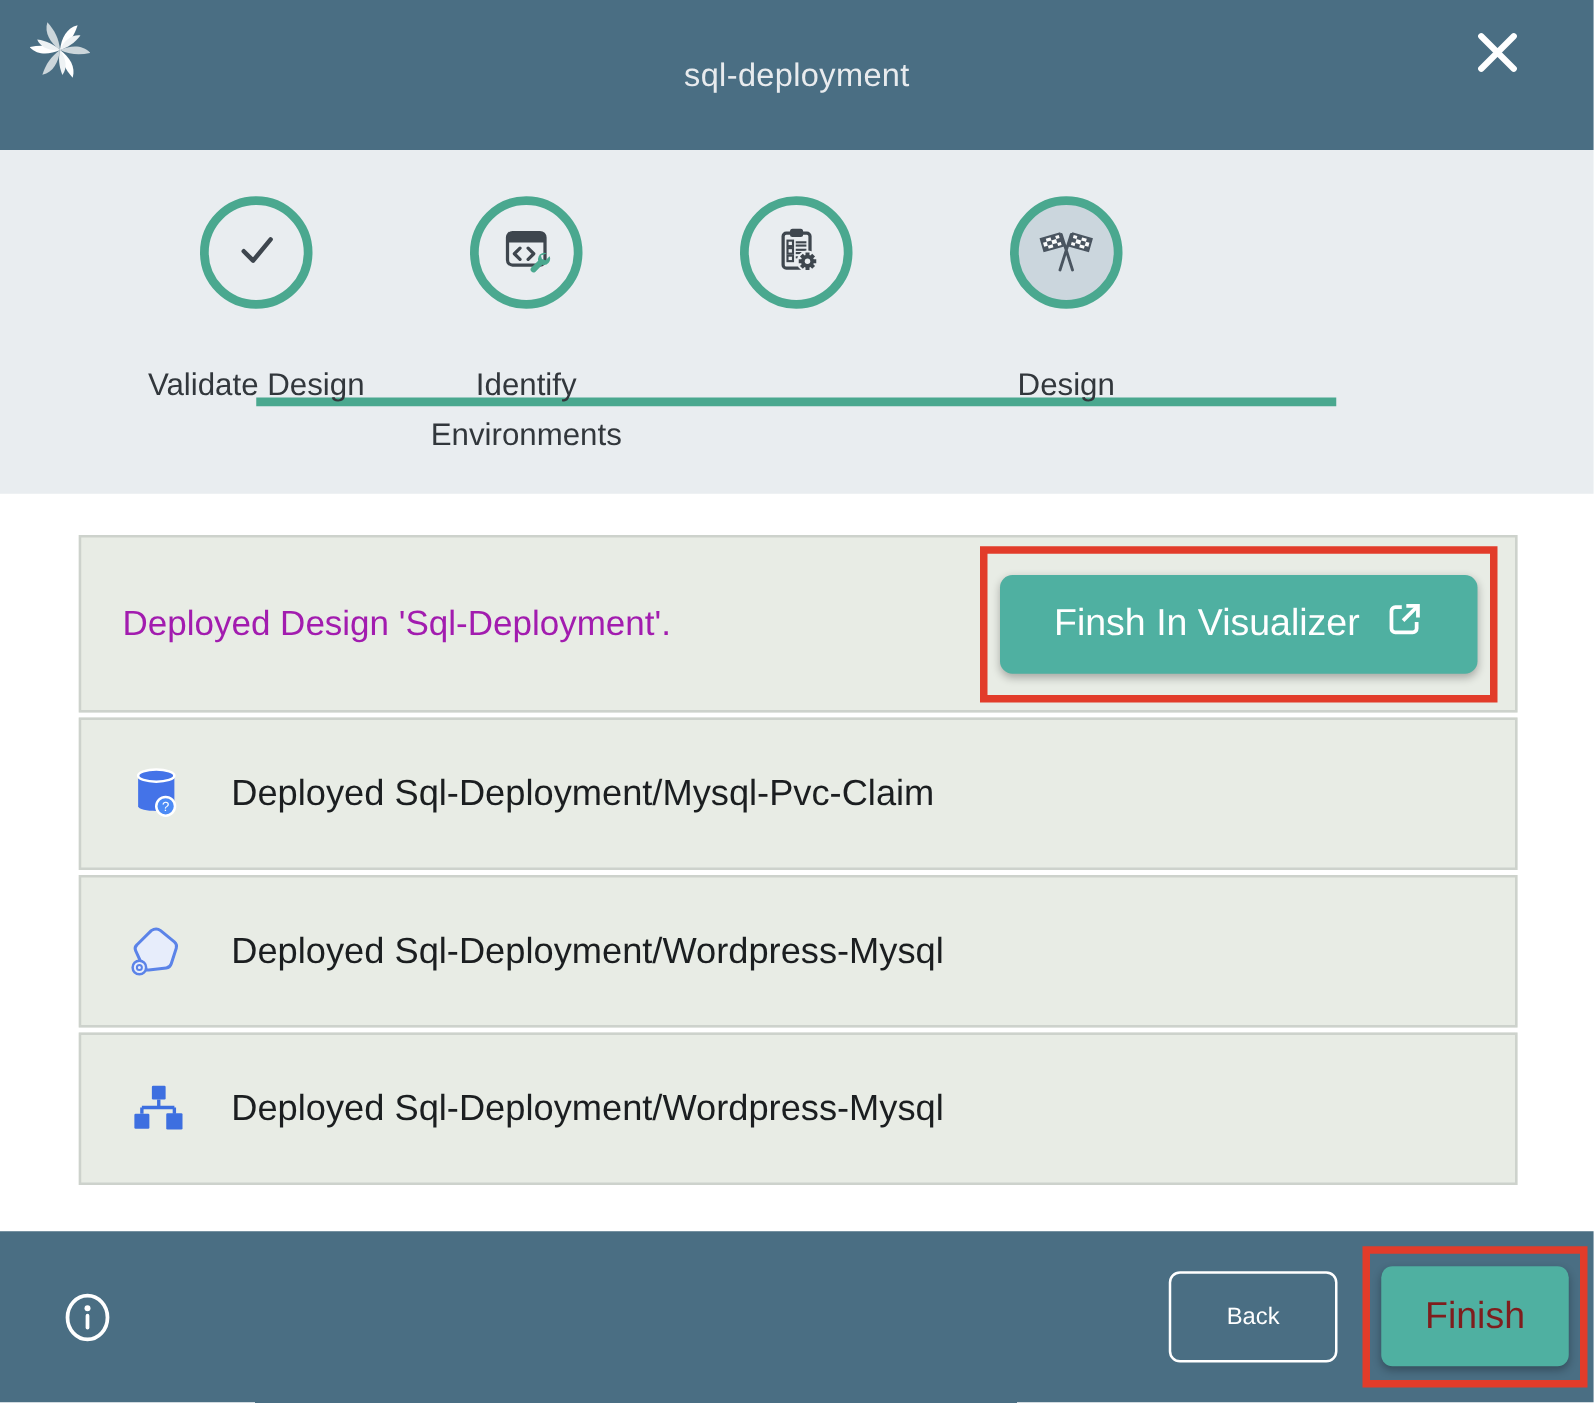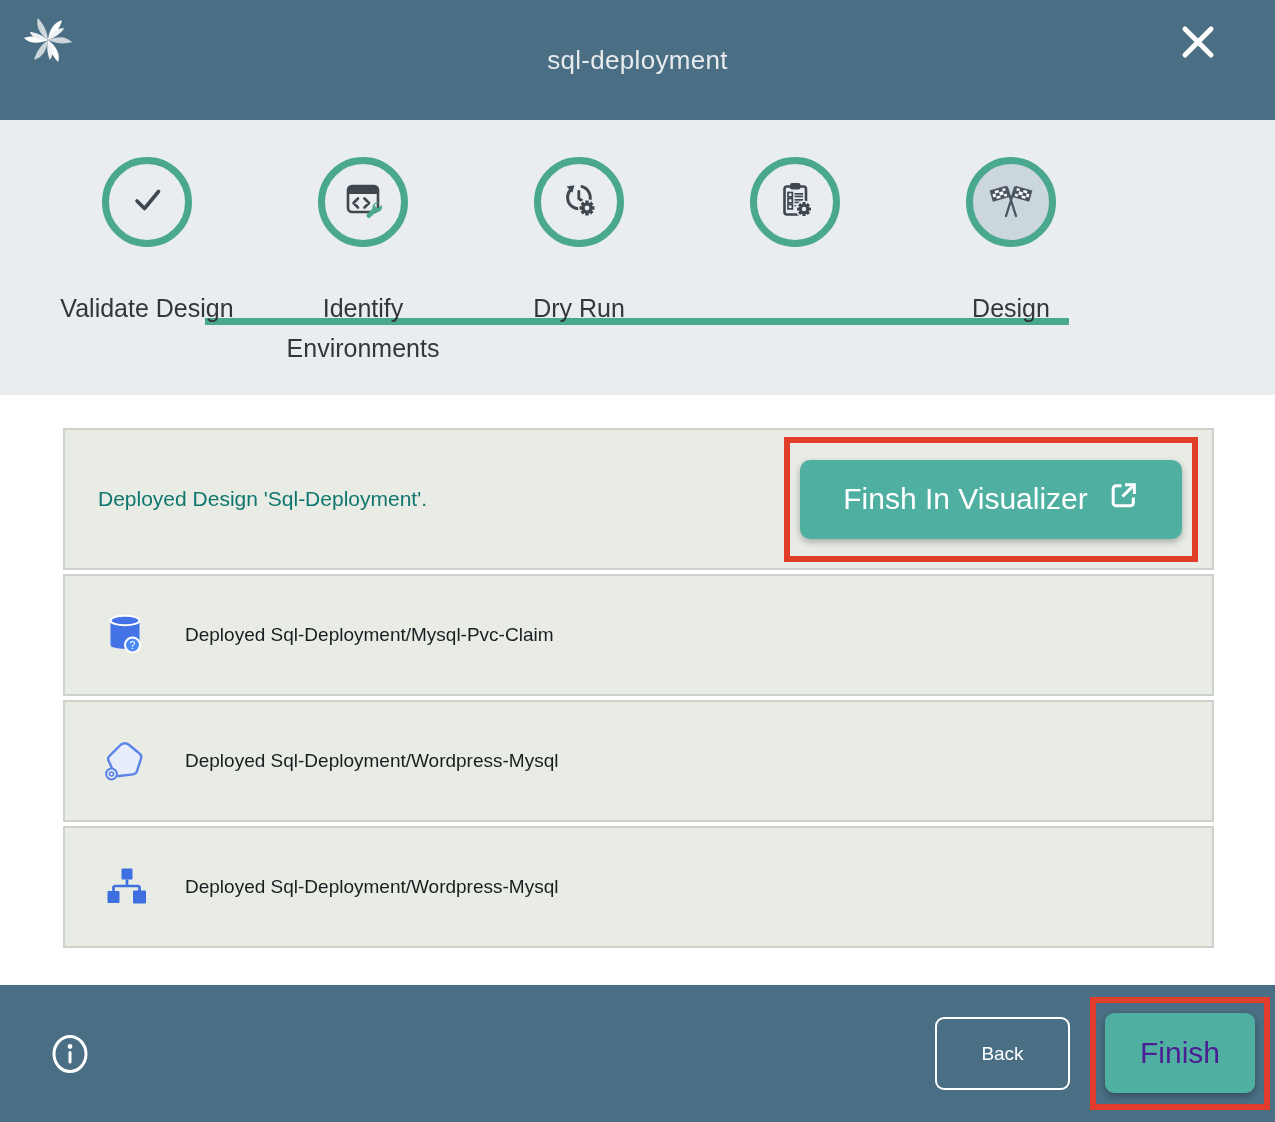--- a/index.html
+++ b/index.html
@@ -11,61 +11,61 @@
                   display:flex; align-items:center; justify-content:center; }
   .logo { position:absolute; left:24px; top:16px; width:48px; height:48px; }
   .modal-title { color:#e8ebee; font-size:26px; letter-spacing:0.3px; }
   .close-btn { position:absolute; right:57px; top:22px; width:40px; height:40px;
                background:none; border:none; cursor:pointer; padding:0; }
 
   
   .stepper-section { position:relative; height:275px; background:#e9edf0; }
   .track { position:absolute; left:205px; top:198px; width:864px; height:7px;
            background:#4aa88f; }
-  .steps { position:relative; display:flex; padding-left:39px; }
+  .steps { position:relative; display:flex; padding-left:97px; }
   .step { width:216px; display:flex; flex-direction:column; align-items:center; }
   .step-circle { width:90px; height:90px; margin-top:157px; margin-top:37px;
                  border:7px solid #4aa88f; border-radius:50%; background:#e9edf0;
                  display:flex; align-items:center; justify-content:center;
                  position:relative; z-index:1; cursor:pointer; }
   .step-circle.active { background:#cbd6dd; }
   .step-label { margin-top:42px; max-width:175px; text-align:center;
                 font-size:25px; line-height:1.58; color:#32373c; }
 
   
   .content { height:590px; background:#fff; padding:33px 61px 0 63px; }
   .design-row { height:142px; background:#e8ece5; border:2px solid #cdd2cc;
                 display:flex; align-items:center; padding-left:33px;
                 margin-bottom:4px; }
-  .design-text { font-size:21px; color:#0f766e; }
+  .design-text { font-size:28px; color:#a21caf; }
   .hl-box { border:6px solid #e23c2a; padding:17px 10px; margin-left:auto;
             margin-right:14px; }
   .viz-btn { width:382px; height:79px; background:#4fb0a1; color:#fff;
              border:none; border-radius:10px; font-size:30px; cursor:pointer;
              display:flex; align-items:center; justify-content:center; gap:20px;
              font-family:"Liberation Sans", sans-serif;
              box-shadow:0 3px 7px rgba(0,0,0,0.28); }
   .item-row { height:122px; background:#e8ece5; border:2px solid #cdd2cc;
               display:flex; align-items:center; padding-left:36px; gap:36px;
               margin-bottom:4px; }
-  .item-text { font-size:19px; color:#1b1e20; }
+  .item-text { font-size:29px; color:#1b1e20; }
   .item-icon { width:48px; height:48px; flex:0 0 48px; }
 
   
   .modal-footer { height:137px; background:#4a6e83; display:flex;
                   align-items:center; padding-left:50px; padding-right:5px; }
   .info-btn { width:40px; height:42px; background:none; border:none;
               cursor:pointer; padding:0; }
   .spacer { flex:1; }
   .back-btn { width:135px; height:73px; background:transparent; color:#fff;
               border:2px solid #fff; border-radius:9px; font-size:19px;
               cursor:pointer; font-family:"Liberation Sans", sans-serif;
               margin-right:20px; }
   .hl-box-finish { border:6px solid #e23c2a; padding:10px 9px 11px; }
-  .finish-btn { width:150px; height:80px; background:#4fb0a1; color:#4c1d95;
+  .finish-btn { width:150px; height:80px; background:#4fb0a1; color:#7f1d1d;
                 border:none; border-radius:9px; font-size:30px; cursor:pointer;
                 font-family:"Liberation Sans", sans-serif;
                 box-shadow:0 3px 7px rgba(0,0,0,0.3); }
 </style>
 </head>
 <body>
 
 <div class="modal-header">
   <span class="logo">
     <svg viewBox="0 0 46 46" width="48" height="48">
@@ -112,36 +112,20 @@
             <rect x="7" y="8" width="30" height="26" rx="4" fill="#e9edf0" stroke="#3e464e" stroke-width="2.6"></rect>
             <path d="M7 16 v-4 a4 4 0 0 1 4-4 h22 a4 4 0 0 1 4 4 v4 Z" fill="#3e464e"></path>
             <path d="M17 20.5 l-4.5 4.5 L17 29.5 M23.5 20.5 l4.5 4.5 L23.5 29.5" stroke="#3e464e" stroke-width="2.6" fill="none" stroke-linecap="round" stroke-linejoin="round"></path>
             <path transform="translate(22.5,21.5) scale(1.05)" fill="#4aa88f" d="M15.2 3.1 a4.8 4.8 0 0 0-6.6 5.5 L3.2 14 a2.3 2.3 0 0 0 3.2 3.2 l5.4-5.4 a4.8 4.8 0 0 0 5.5-6.6 l-3 3 -2.8-.8 -.8-2.8 z"></path>
           </svg>
         </span>
       </div>
       <div class="step-label">Identify Environments</div>
     </div>
 
-    <div class="step">
-      <div class="step-circle">
-        <span>
-          <svg viewBox="0 0 44 44" width="44" height="44">
-            <path d="M13.8 11.6 A11.3 11.3 0 1 0 25 8.6" fill="none" stroke="#3e464e" stroke-width="3" stroke-linecap="round"></path>
-            <path d="M9.6 8.6 L17.4 7.2 L15.4 14.8 Z" fill="#3e464e"></path>
-            <path d="M21.8 13.5 V20.5 L27 24" stroke="#3e464e" stroke-width="2.8" fill="none" stroke-linecap="round" stroke-linejoin="round"></path>
-            <circle cx="30" cy="30" r="9" fill="#e9edf0"></circle>
-            <path d="M30 22.5 v15 M22.5 30 h15 M24.7 24.7 l10.6 10.6 M35.3 24.7 l-10.6 10.6" stroke="#3e464e" stroke-width="3.4"></path>
-            <circle cx="30" cy="30" r="5.6" fill="#3e464e"></circle>
-            <circle cx="30" cy="30" r="2.4" fill="#e9edf0"></circle>
-          </svg>
-        </span>
-      </div>
-      <div class="step-label">Dry Run</div>
-    </div>
 
     <div class="step">
       <div class="step-circle">
         <span>
           <svg viewBox="0 0 44 44" width="44" height="44">
             <rect x="11.5" y="8.5" width="21.5" height="28" rx="2.5" fill="#e9edf0" stroke="#3e464e" stroke-width="2.6"></rect>
             <rect x="17" y="5" width="10.5" height="6.5" rx="2" fill="#3e464e"></rect>
             <g fill="none" stroke="#3e464e" stroke-width="1.7">
               <rect x="15" y="14.5" width="4.4" height="4.4"></rect>
               <rect x="15" y="20.5" width="4.4" height="4.4"></rect>

